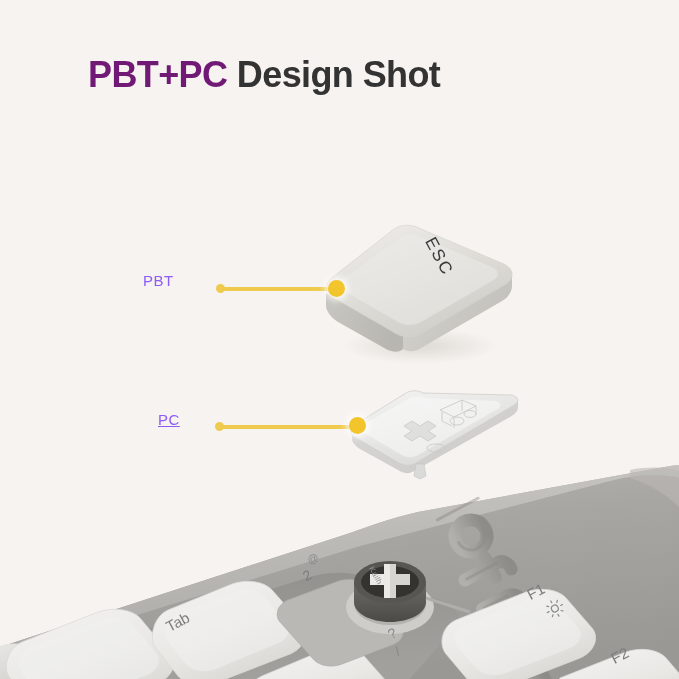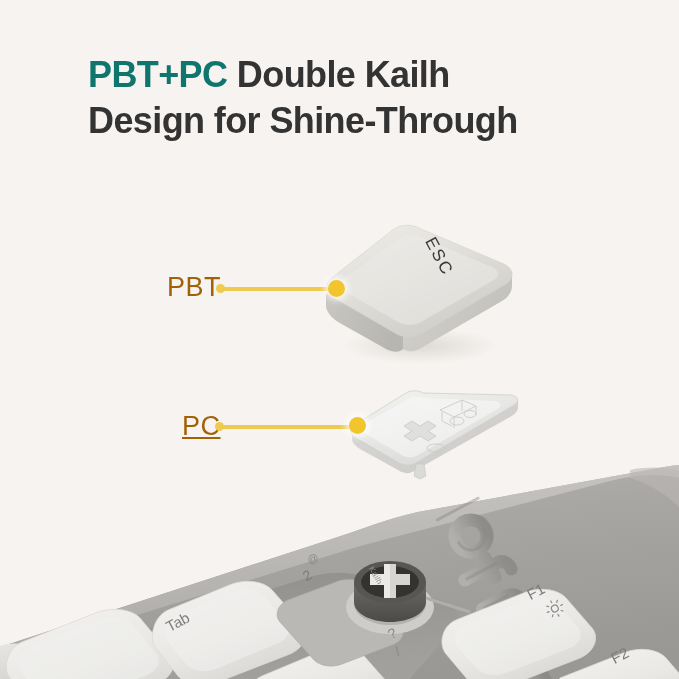--- a/index.html
+++ b/index.html
@@ -29,32 +29,31 @@
     top: 52px;
     width: 560px;
     font-size: 36px;
     line-height: 46px;
     font-weight: 700;
     letter-spacing: -0.6px;
     color: #333333;
     white-space: nowrap;
   }
   .headline .accent {
-    color: #0f766e;
+    color: #701a75;
     text-align: center;
   }
 
   
   .callout-label {
     position: absolute;
-    font-size: 27px;
+    font-size: 15px;
     font-weight: 400;
-    color: #a16207;
+    color: #8b5cf6;
     letter-spacing: 0.5px;
-    margin-left: 24px;
   }
   #label-pbt { left: 143px; top: 272px; }
   #label-pc  { left: 158px; top: 411px; text-decoration: underline; }
 
   .leader {
     position: absolute;
     height: 4px;
     background: #eecb4e;
     border-radius: 2px;
   }
@@ -197,22 +196,21 @@
     pointer-events: none;
   }
   #f1-sun svg { display:block; width:100%; height:100%; }
 </style>
 </head>
 <body>
 
 <div id="stage">
 
   <div class="headline">
-    <div><span class="accent">PBT+PC</span><span> Double Kailh</span></div>
-    <div>Design for Shine-Through</div>
+    <div><span class="accent">PBT+PC</span><span> Design Shot</span></div>
   </div>
 
   <div id="esc-keycap">
     <svg viewBox="0 0 200 145" xmlns="http://www.w3.org/2000/svg">
       <defs>
         <linearGradient id="capTop" x1="0" y1="0" x2="0.65" y2="1">
           <stop offset="0%" stop-color="#f0eeea"></stop>
           <stop offset="45%" stop-color="#e2e0db"></stop>
           <stop offset="100%" stop-color="#cfcdc8"></stop>
         </linearGradient>

